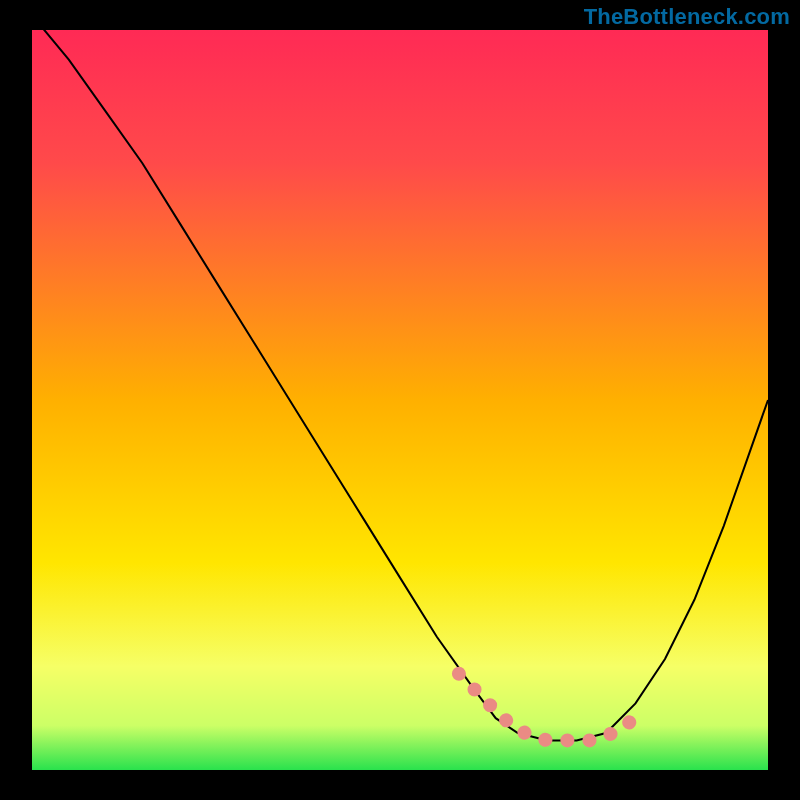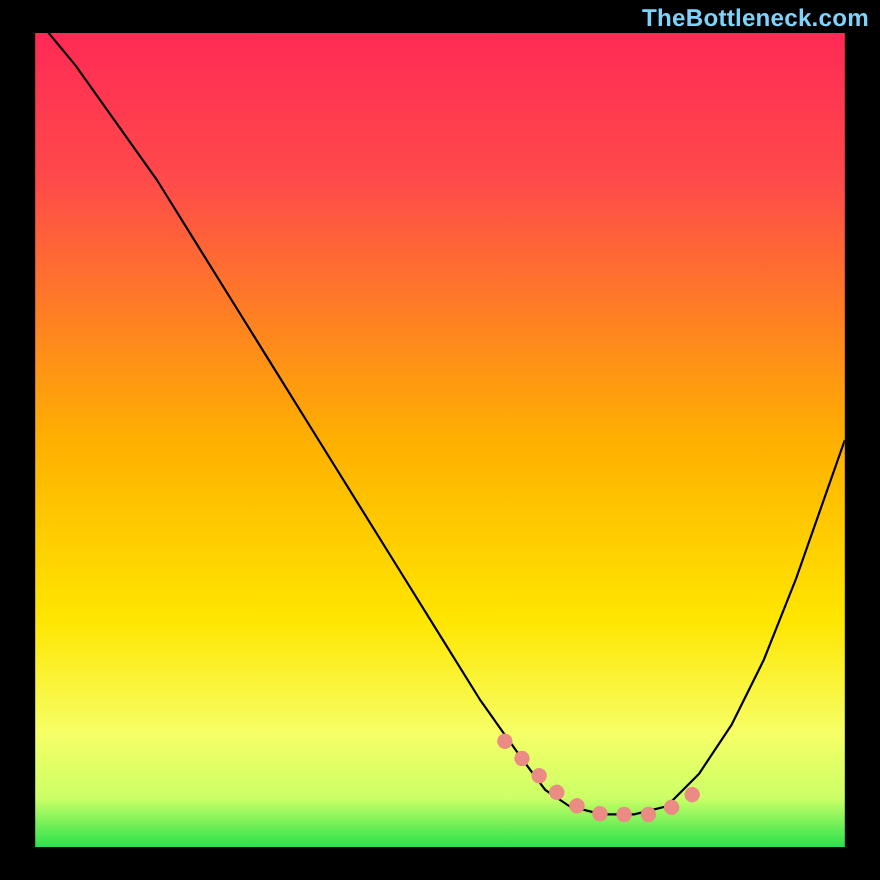--- a/index.html
+++ b/index.html
@@ -13,21 +13,21 @@
   }
   .frame {
     position: relative;
     width: 800px;
     height: 800px;
   }
   .watermark {
     position: absolute;
     top: 4px;
     right: 10px;
-    color: #7dd3fc;
+    color: #0369a1;
     font-size: 22px;
     font-weight: bold;
     letter-spacing: 0.2px;
     z-index: 3;
   }
   svg.chart {
     position: absolute;
     top: 0;
     left: 0;
     width: 800px;

